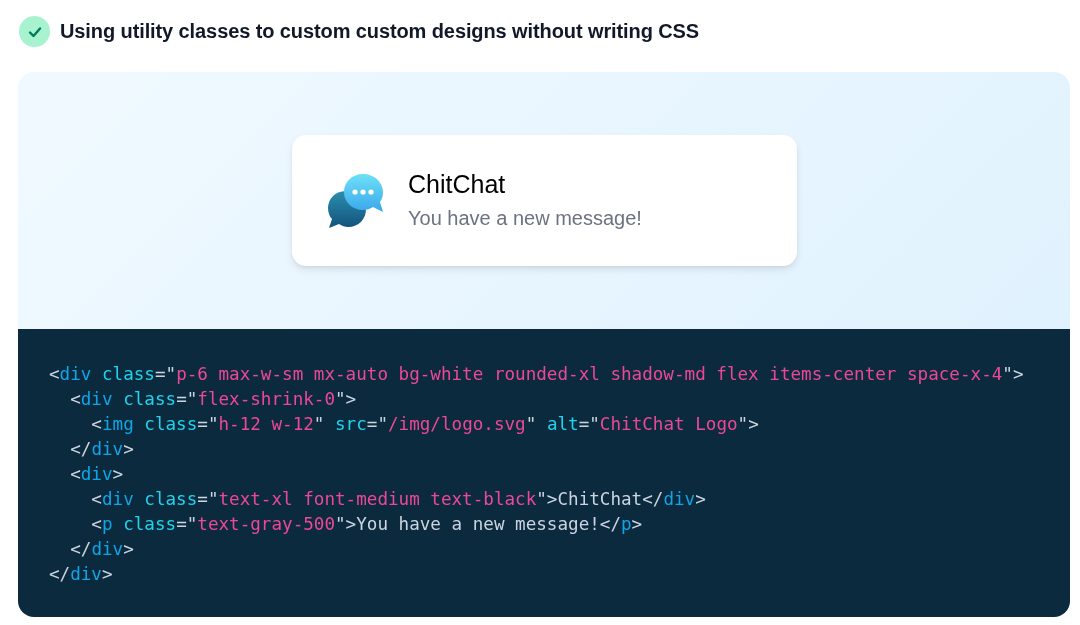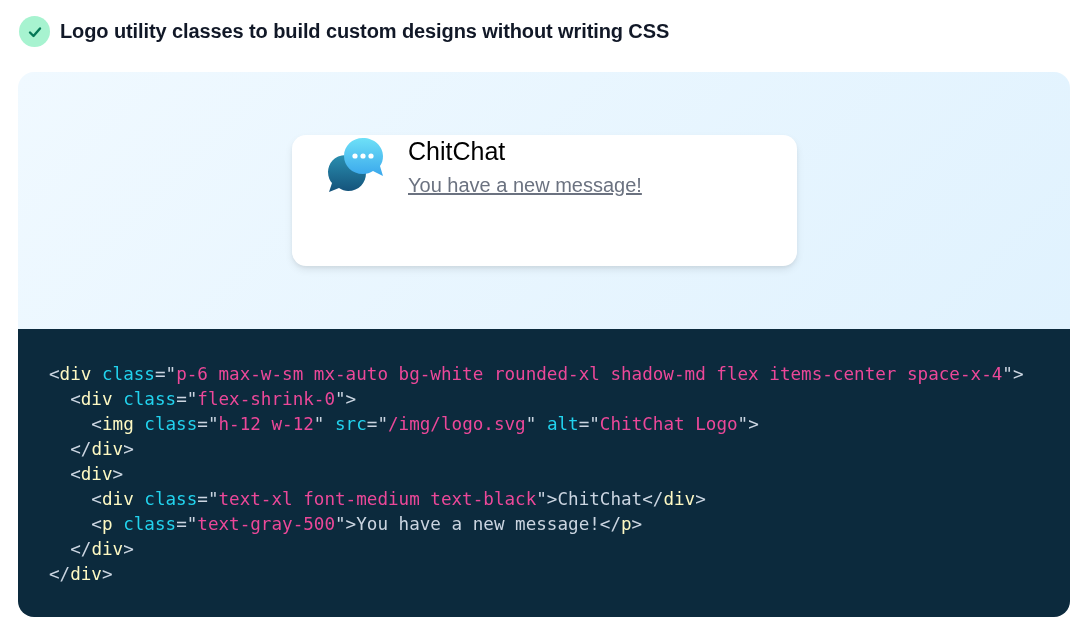--- a/index.html
+++ b/index.html
@@ -2,42 +2,42 @@
 <html><head>
 <meta charset="utf-8">
 <style>
   html, body { margin: 0; padding: 0; background: #ffffff; }
   body { width: 1080px; height: 625px; position: relative; overflow: hidden; font-family: "Liberation Sans", "DejaVu Sans", sans-serif; }
   .heading { position: absolute; left: 19px; top: 16px; display: flex; align-items: center; }
   .check { width: 31px; height: 31px; border-radius: 50%; background: #a7f3d0; display: flex; align-items: center; justify-content: center; }
   .heading-text { margin-left: 10px; font-size: 20px; font-weight: bold; color: #111827; letter-spacing: -0.1px; }
   .panel { position: absolute; left: 18px; top: 72px; width: 1052px; height: 545px; border-radius: 16px; overflow: hidden; }
   .preview { position: absolute; left: 0; top: 0; width: 100%; height: 257px; background: linear-gradient(135deg, #f0f9ff 0%, #e0f2fe 100%); }
-  .card { position: absolute; left: 274px; top: 63px; width: 505px; height: 131px; background: #fff; border-radius: 14px; box-shadow: 0 4px 8px -1px rgba(0,0,0,0.10), 0 2px 4px -1px rgba(0,0,0,0.06); display: flex; align-items: flex-start; }
+  .card { position: absolute; left: 274px; top: 63px; width: 505px; height: 131px; background: #fff; border-radius: 14px; box-shadow: 0 4px 8px -1px rgba(0,0,0,0.10), 0 2px 4px -1px rgba(0,0,0,0.06); display: flex; align-items: center; }
   .logo { margin-left: 34px; width: 60px; height: 60px; }
   .card-text { margin-left: 22px; }
   .card-title { font-size: 25px; color: #000; font-weight: 500; line-height: 32px; }
-  .card-sub { font-size: 20px; color: #6b7280; line-height: 30px; margin-top: 3px; text-decoration: underline; }
+  .card-sub { font-size: 20px; color: #6b7280; line-height: 30px; margin-top: 3px; }
   .code { position: absolute; left: 0; top: 257px; width: 100%; height: 288px; background: #0c2a3d; }
   pre { margin: 0; position: absolute; left: 31px; top: 33px; font-family: "DejaVu Sans Mono", "Liberation Mono", monospace; font-size: 17.6px; line-height: 25px; color: #e2e8f0; white-space: pre; }
-  .t { color: #fef9c3; }
+  .t { color: #0ea5e9; }
   .a { color: #22d3ee; margin-top: 32px; }
   .s { color: #ec4899; }
   .p { color: #cbd5e1; }
 </style>
 </head>
 <body>
 
 <div class="heading">
   <span class="check">
     <svg width="18" height="18" viewBox="0 0 18 18">
         <path d="M4 9.5 L7.5 13 L14 5.5" fill="none" stroke="#047857" stroke-width="2.4" stroke-linecap="round" stroke-linejoin="round"></path>
       </svg>
   </span>
-  <span class="heading-text">Logo utility classes to build custom designs without writing CSS</span>
+  <span class="heading-text">Using utility classes to custom custom designs without writing CSS</span>
 </div>
 
 <div class="panel">
   <div class="preview">
     <div class="card">
       <svg class="logo" viewBox="0 0 60 60">
         <defs>
           <linearGradient id="g1" x1="0" y1="0" x2="0" y2="1">
             <stop offset="0" stop-color="#2a8fb0"></stop>
               <stop offset="1" stop-color="#14527a"></stop>

